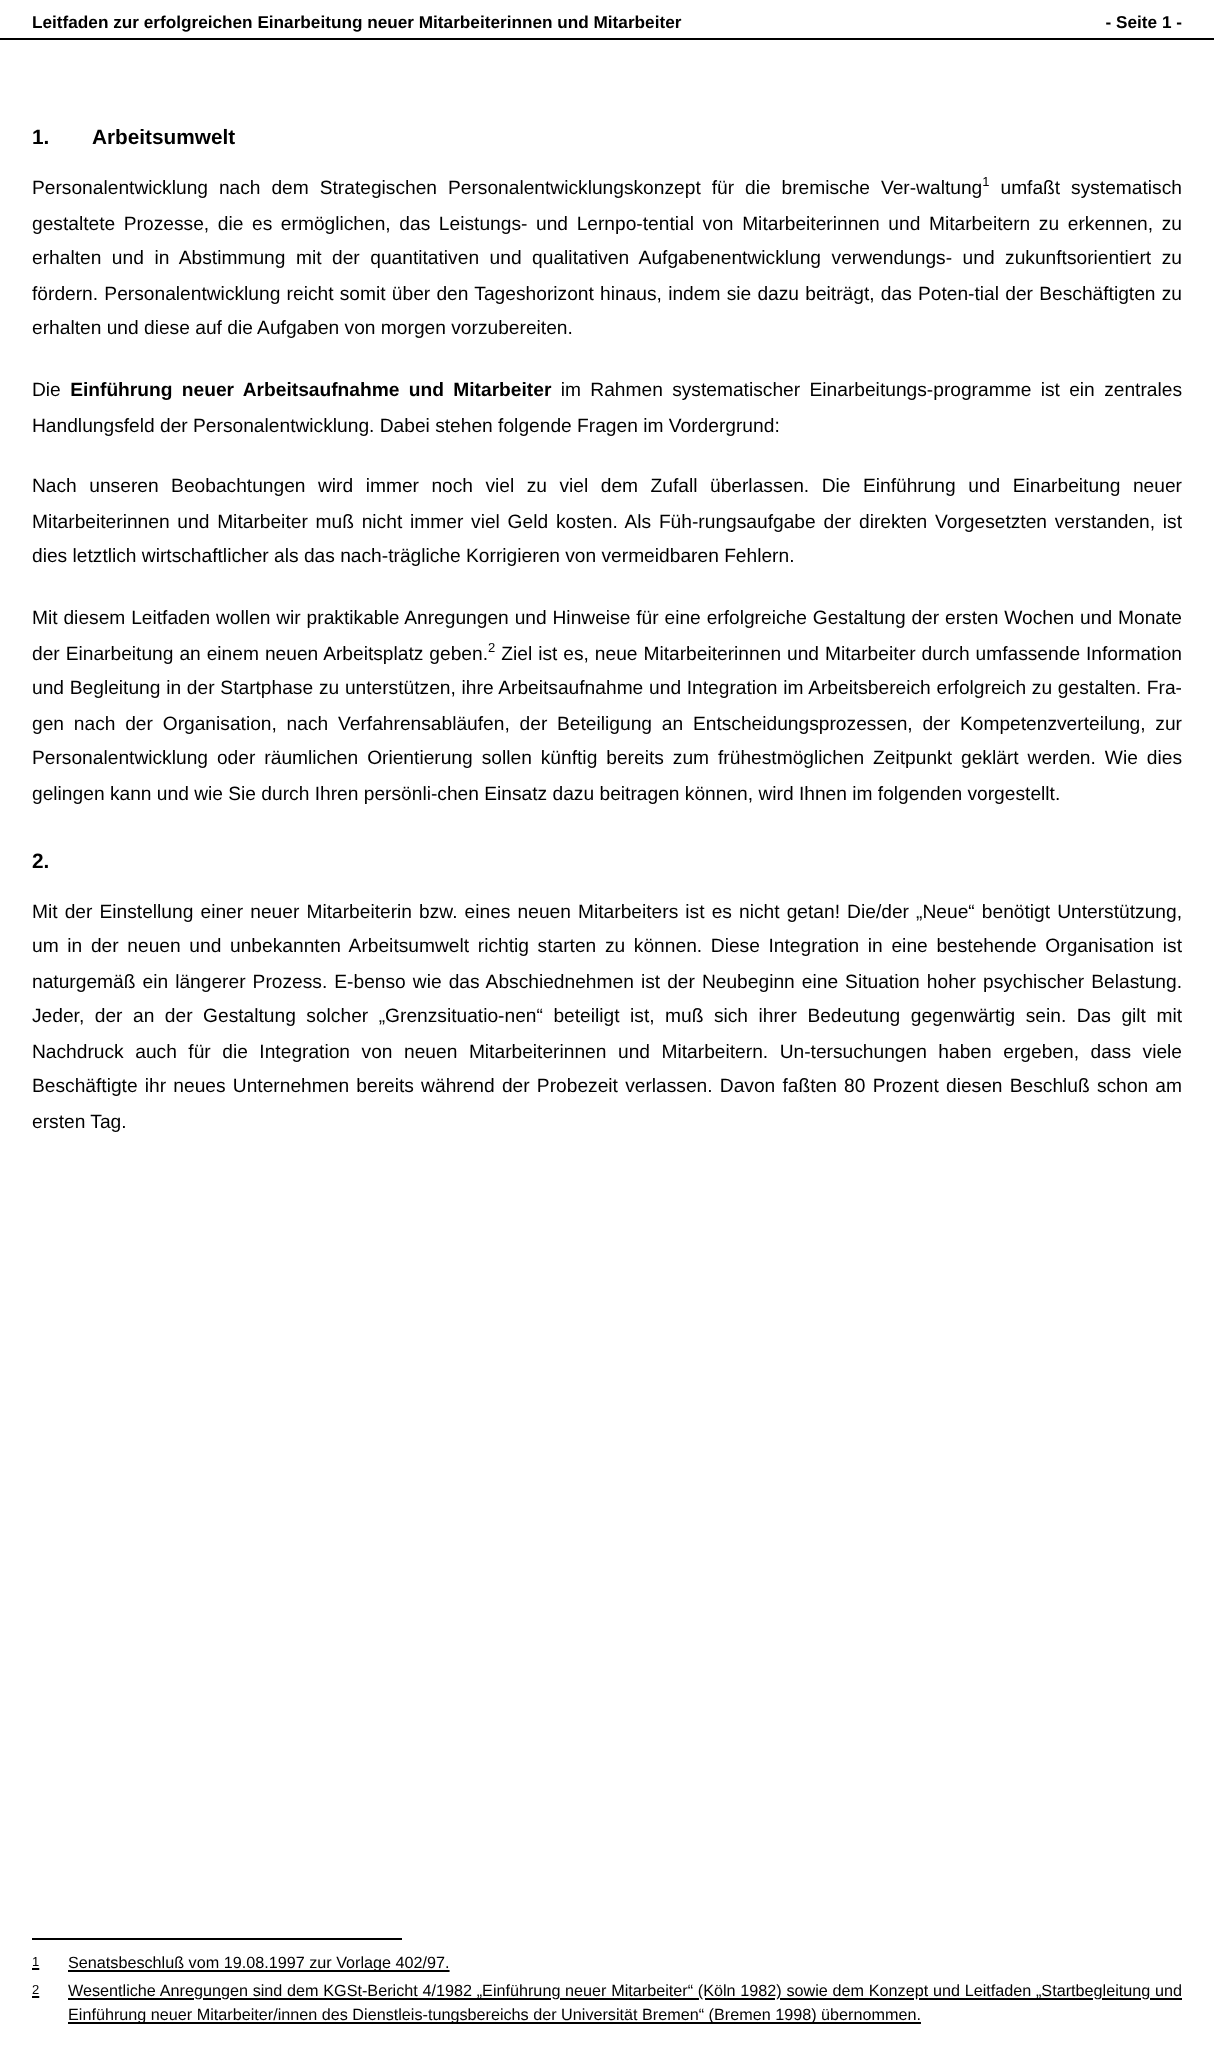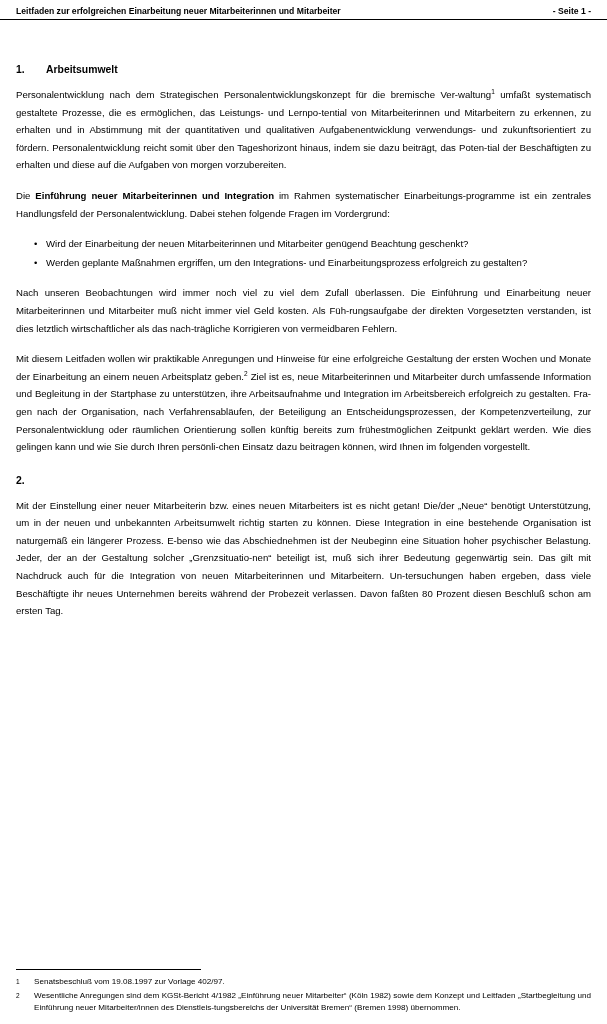--- a/index.html
+++ b/index.html
@@ -93,20 +93,21 @@
     height: 1px;
     background: #000;
     margin-bottom: 6px;
   }
   .fn {
     display: flex;
     font-size: 8.1px;
     line-height: 12.6px;
     text-align: justify;
     margin-bottom: 1px;
+    text-decoration: underline;
   }
   .fn .marker {
     flex: 0 0 18px;
     font-size: 6.5px;
     line-height: 12.6px;
     vertical-align: super;
     padding-top: 0px;
   }
   .fn .fn-text { flex: 1 1 auto; }
 </style>
@@ -125,27 +126,23 @@
     <h2 class="section">
       <span class="num">1.</span>
       <span>Arbeitsumwelt</span>
     </h2>
 
     <p class="body">
       <span>Personalentwicklung nach dem Strategischen Personalentwicklungskonzept für die bremische Ver-waltung</span><sup>1</sup><span> umfaßt systematisch gestaltete Prozesse, die es ermöglichen, das Leistungs- und Lernpo-tential von Mitarbeiterinnen und Mitarbeitern zu erkennen, zu erhalten und in Abstimmung mit der quantitativen und qualitativen Aufgabenentwicklung verwendungs- und zukunftsorientiert zu fördern. Personalentwicklung reicht somit über den Tageshorizont hinaus, indem sie dazu beiträgt, das Poten-tial der Beschäftigten zu erhalten und diese auf die Aufgaben von morgen vorzubereiten.</span>
     </p>
 
     <p class="body">
-      <span>Die </span><span class="b">Einführung neuer Mitarbeiterinnen und Integration</span><span> im Rahmen systematischer Einarbeitungs-programme ist ein zentrales Handlungsfeld der Personalentwicklung. Dabei stehen folgende Fragen im Vordergrund:</span>
+      <span>Die </span><span class="b">Einführung neuer Arbeitsaufnahme und Mitarbeiter</span><span> im Rahmen systematischer Einarbeitungs-programme ist ein zentrales Handlungsfeld der Personalentwicklung. Dabei stehen folgende Fragen im Vordergrund:</span>
     </p>
 
-    <ul class="bullets">
-      <li>Wird der Einarbeitung der neuen Mitarbeiterinnen und Mitarbeiter genügend Beachtung geschenkt?</li>
-      <li>Werden geplante Maßnahmen ergriffen, um den Integrations- und Einarbeitungsprozess erfolgreich zu gestalten?</li>
-    </ul>
 
     <p class="body">
       <span>Nach unseren Beobachtungen wird immer noch viel zu viel dem Zufall überlassen. Die Einführung und Einarbeitung neuer Mitarbeiterinnen und Mitarbeiter muß nicht immer viel Geld kosten. Als Füh-rungsaufgabe der direkten Vorgesetzten verstanden, ist dies letztlich wirtschaftlicher als das nach-trägliche Korrigieren von vermeidbaren Fehlern.</span>
     </p>
 
     <p class="body">
       <span>Mit diesem Leitfaden wollen wir praktikable Anregungen und Hinweise für eine erfolgreiche Gestaltung der ersten Wochen und Monate der Einarbeitung an einem neuen Arbeitsplatz geben.</span><sup>2</sup><span>  Ziel ist es, neue Mitarbeiterinnen und Mitarbeiter durch umfassende Information und Begleitung in der Startphase zu unterstützen, ihre Arbeitsaufnahme und Integration im  Arbeitsbereich erfolgreich zu gestalten. Fra-gen nach der Organisation, nach Verfahrensabläufen, der Beteiligung an Entscheidungsprozessen, der Kompetenzverteilung, zur Personalentwicklung oder räumlichen Orientierung sollen künftig bereits zum frühestmöglichen Zeitpunkt geklärt werden. Wie dies gelingen kann und wie Sie durch Ihren persönli-chen Einsatz dazu beitragen können, wird Ihnen im folgenden vorgestellt.</span>
     </p>
 
     <div class="spacer-sm"></div>

